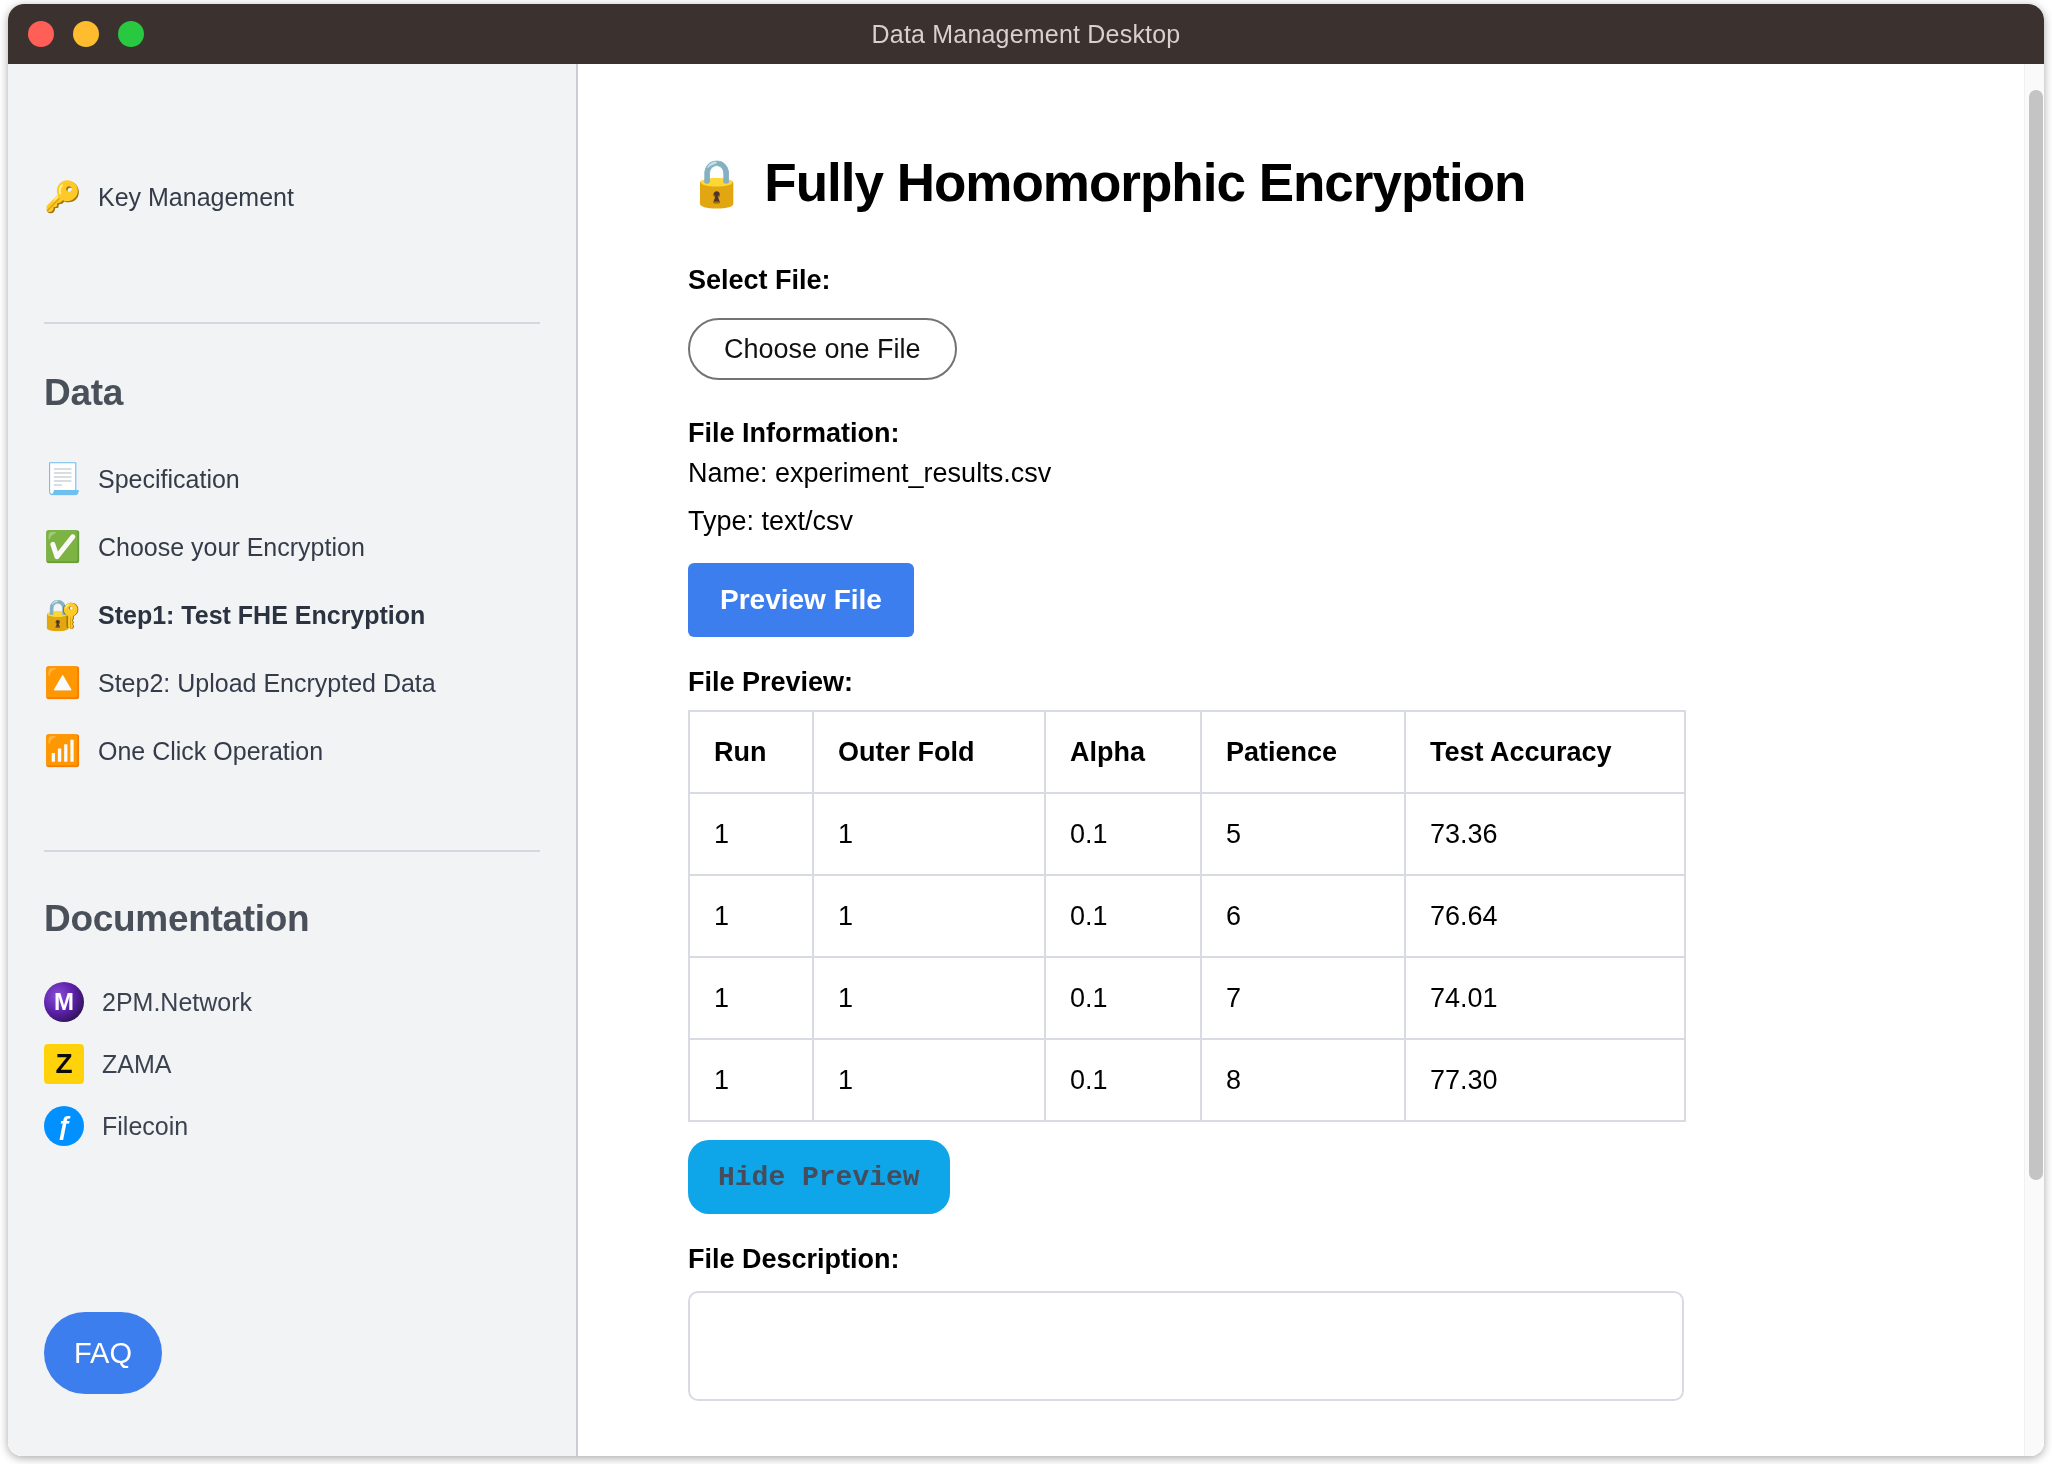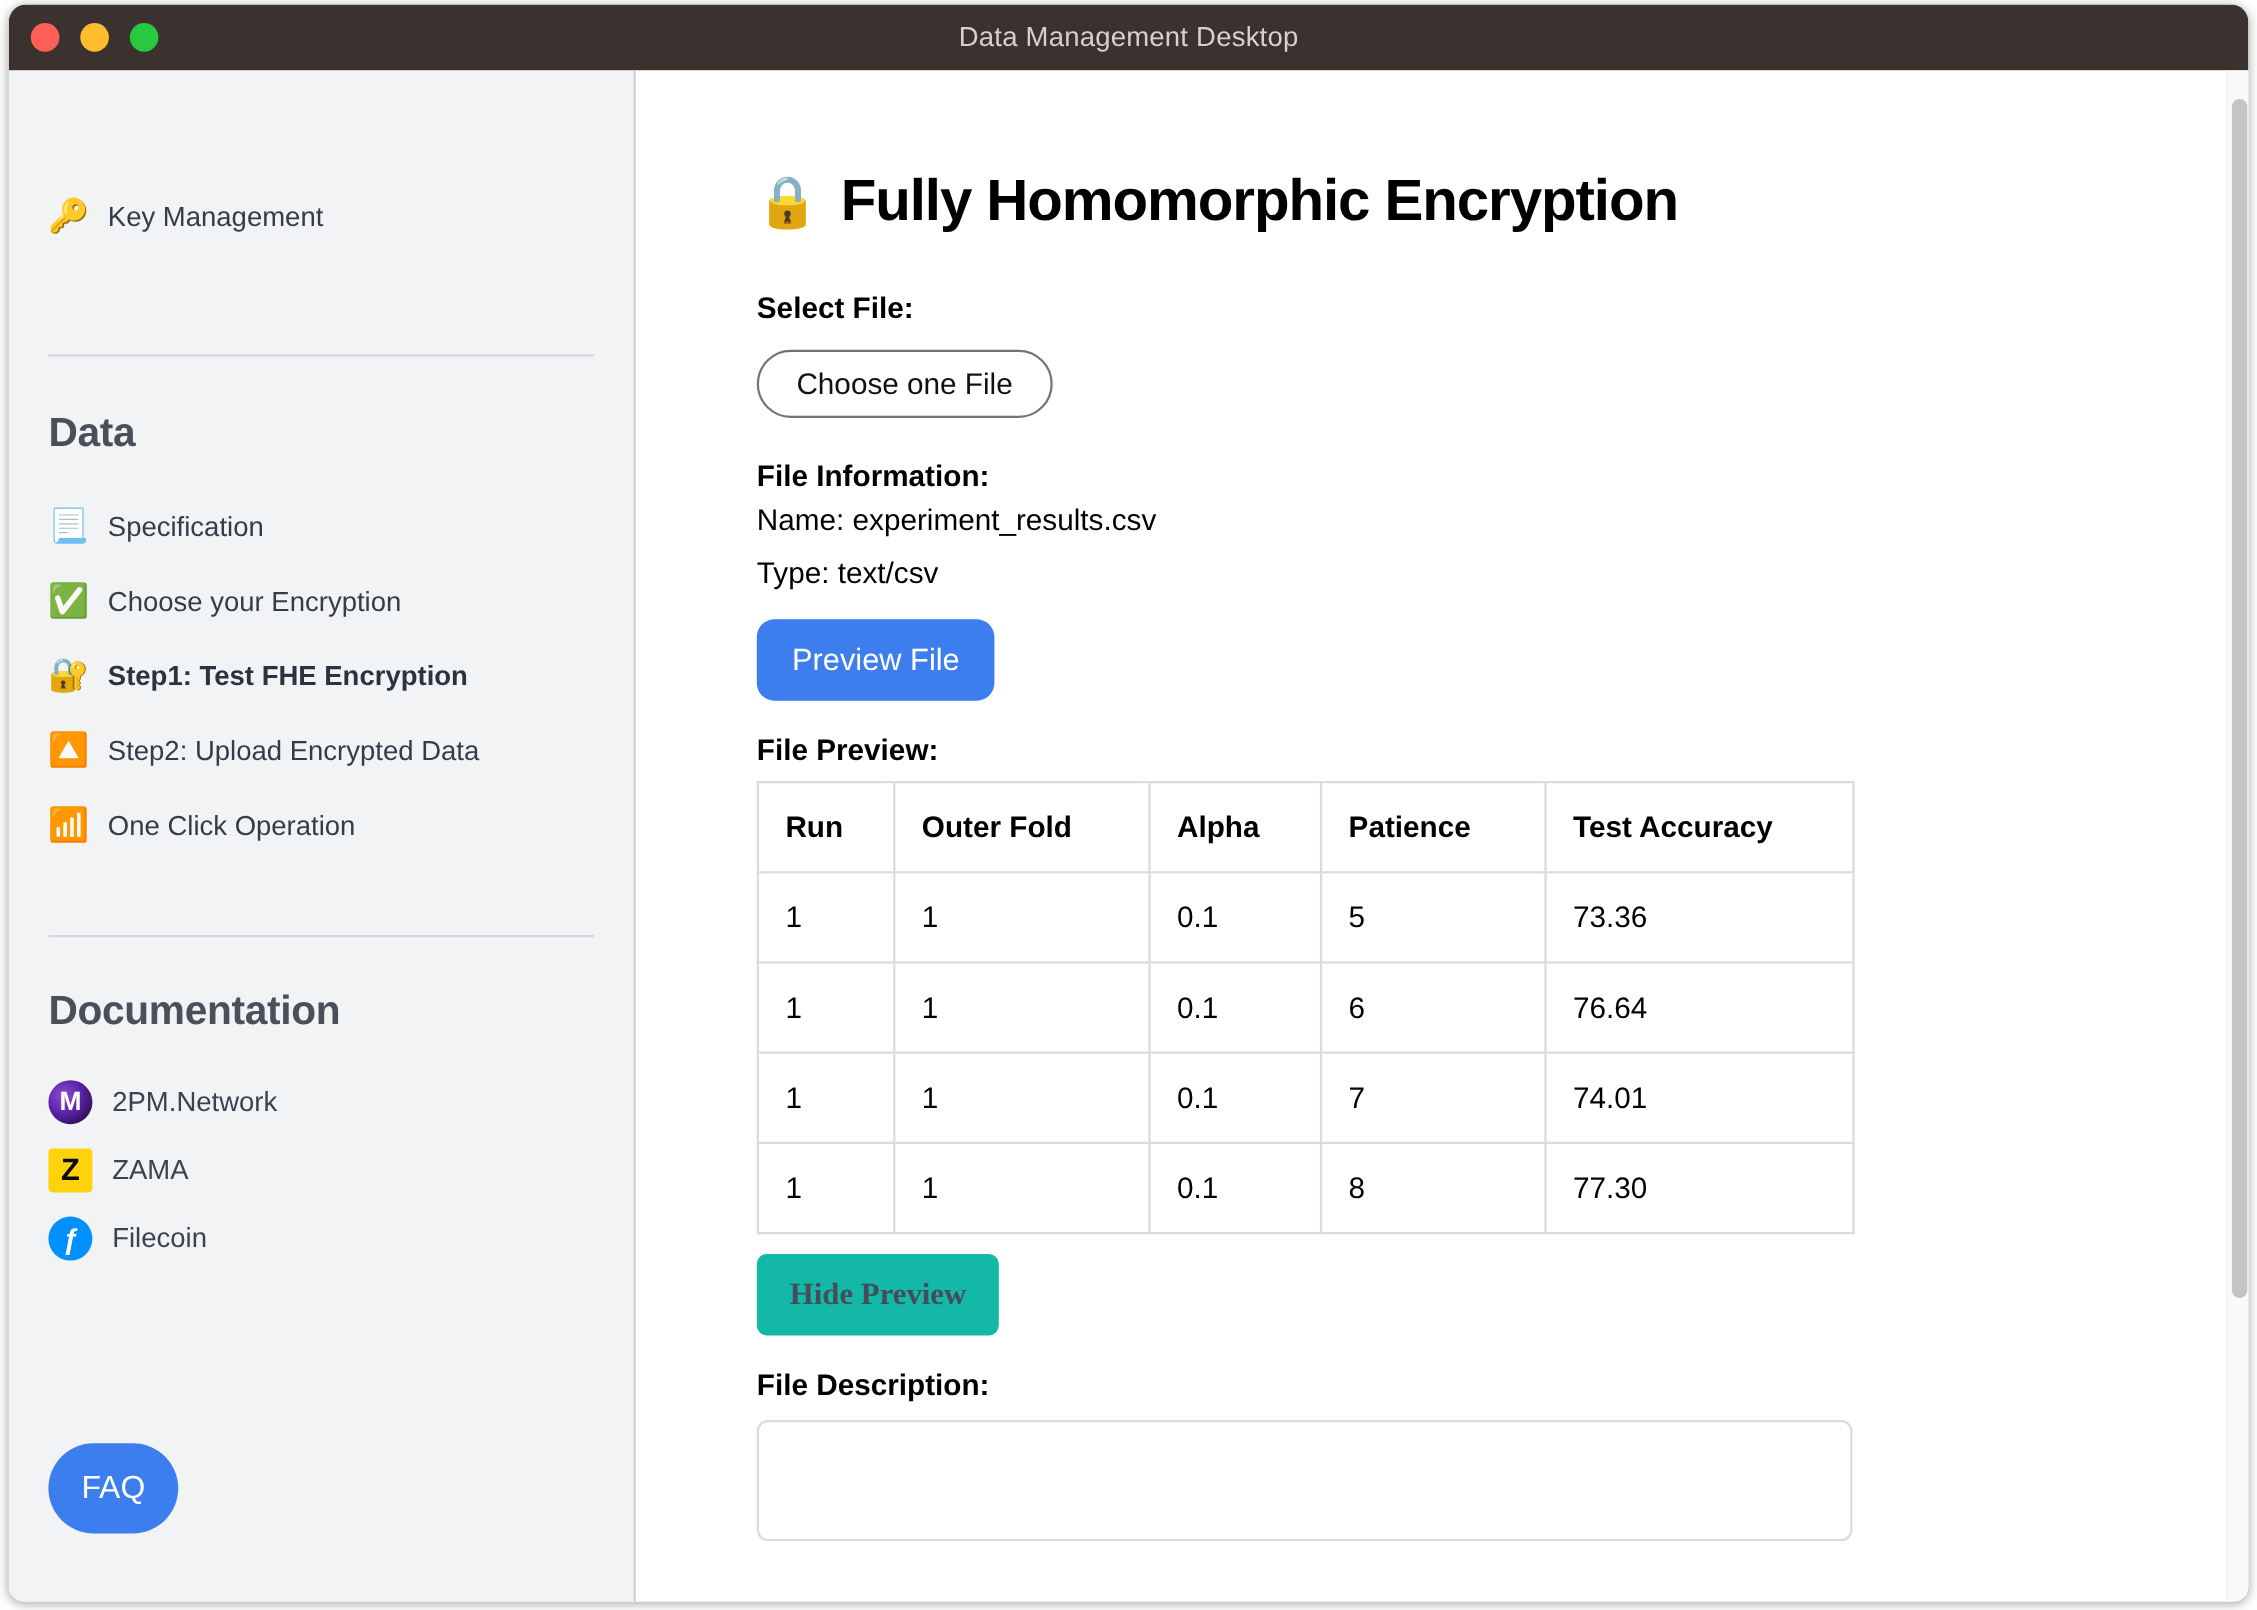--- a/index.html
+++ b/index.html
@@ -186,39 +186,39 @@
   .info-line {
     font-size: 27px;
     color: #000000;
     line-height: 48px;
   }
   .blue-btn {
     margin-top: 18px;
     height: 74px;
     padding: 0 32px;
     border: none;
-    border-radius: 16px;
+    border-radius: 6px;
     background: #3d7eee;
     color: #ffffff;
     font-size: 28px;
-    font-weight: normal;
+    font-weight: bold;
     font-family: "Liberation Sans", sans-serif;
     cursor: pointer;
   }
   .grey-btn {
     margin-top: 18px;
     height: 74px;
     padding: 0 30px;
     border: none;
-    border-radius: 9px;
-    background: #14b8a6;
+    border-radius: 21px;
+    background: #0ea5e9;
     color: #454d5c;
     font-size: 28px;
     font-weight: bold;
-    font-family: Liberation Serif, serif;
+    font-family: Liberation Mono, monospace;
     cursor: pointer;
   }
 
   table.preview {
     border-collapse: collapse;
     margin-top: 12px;
     width: 996px;
     table-layout: fixed;
   }
   table.preview th, table.preview td {

